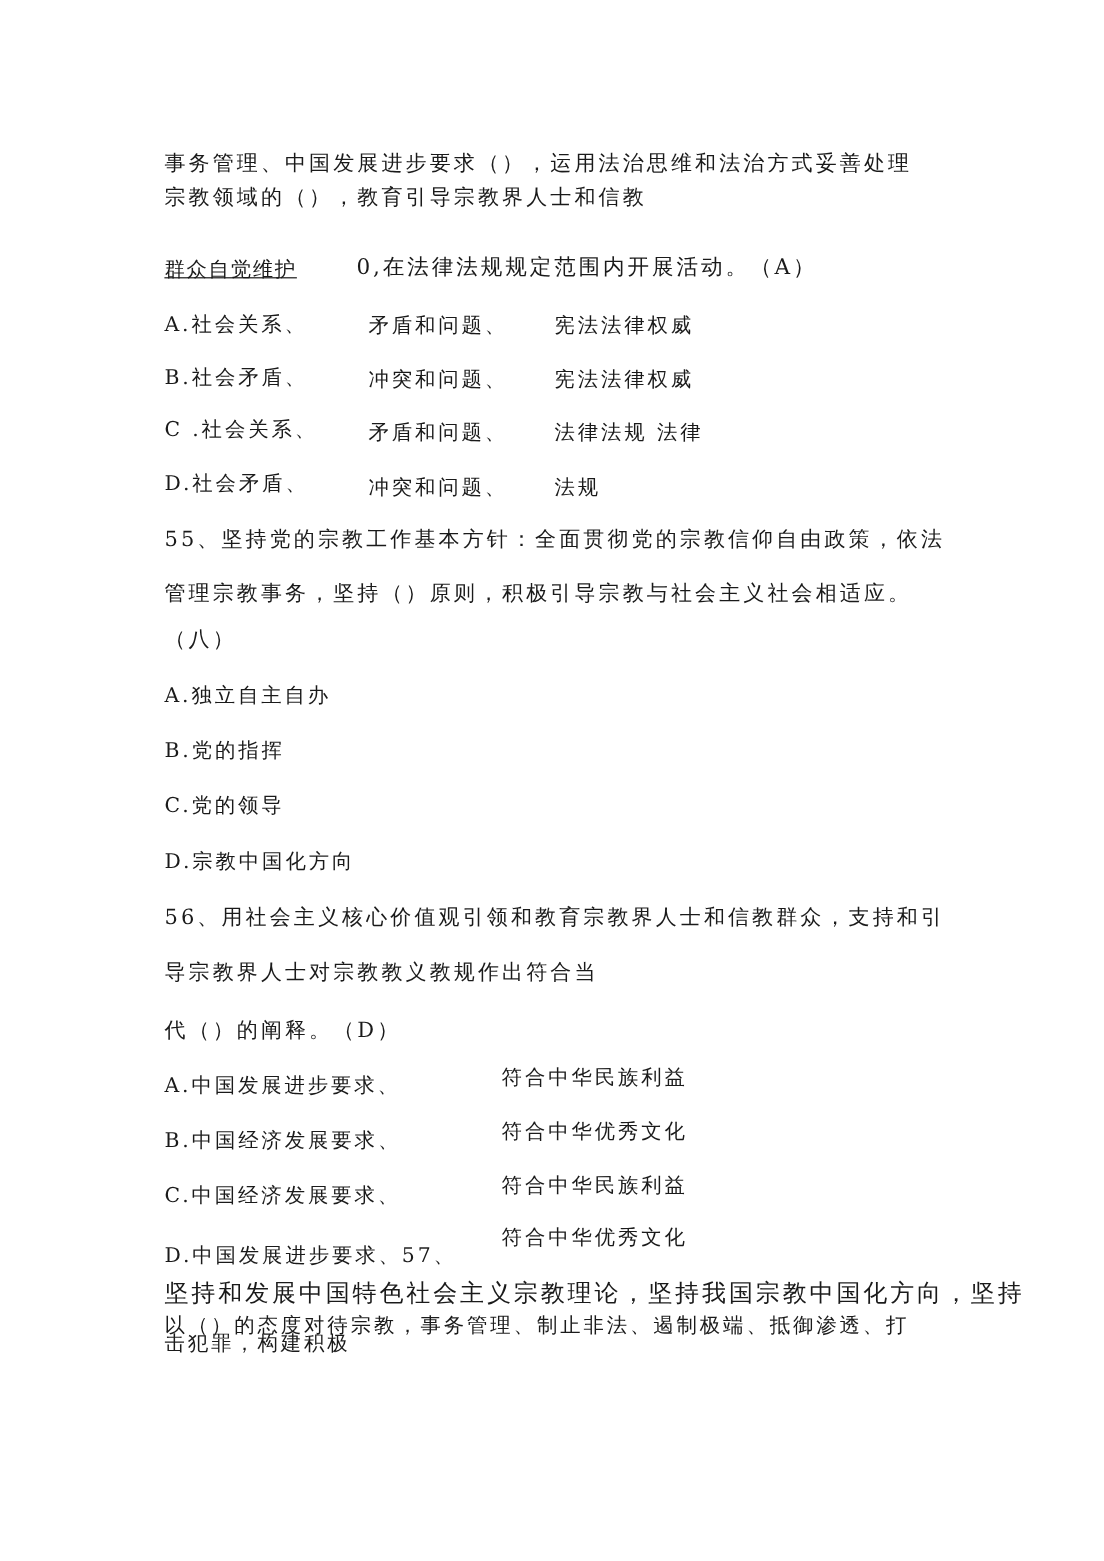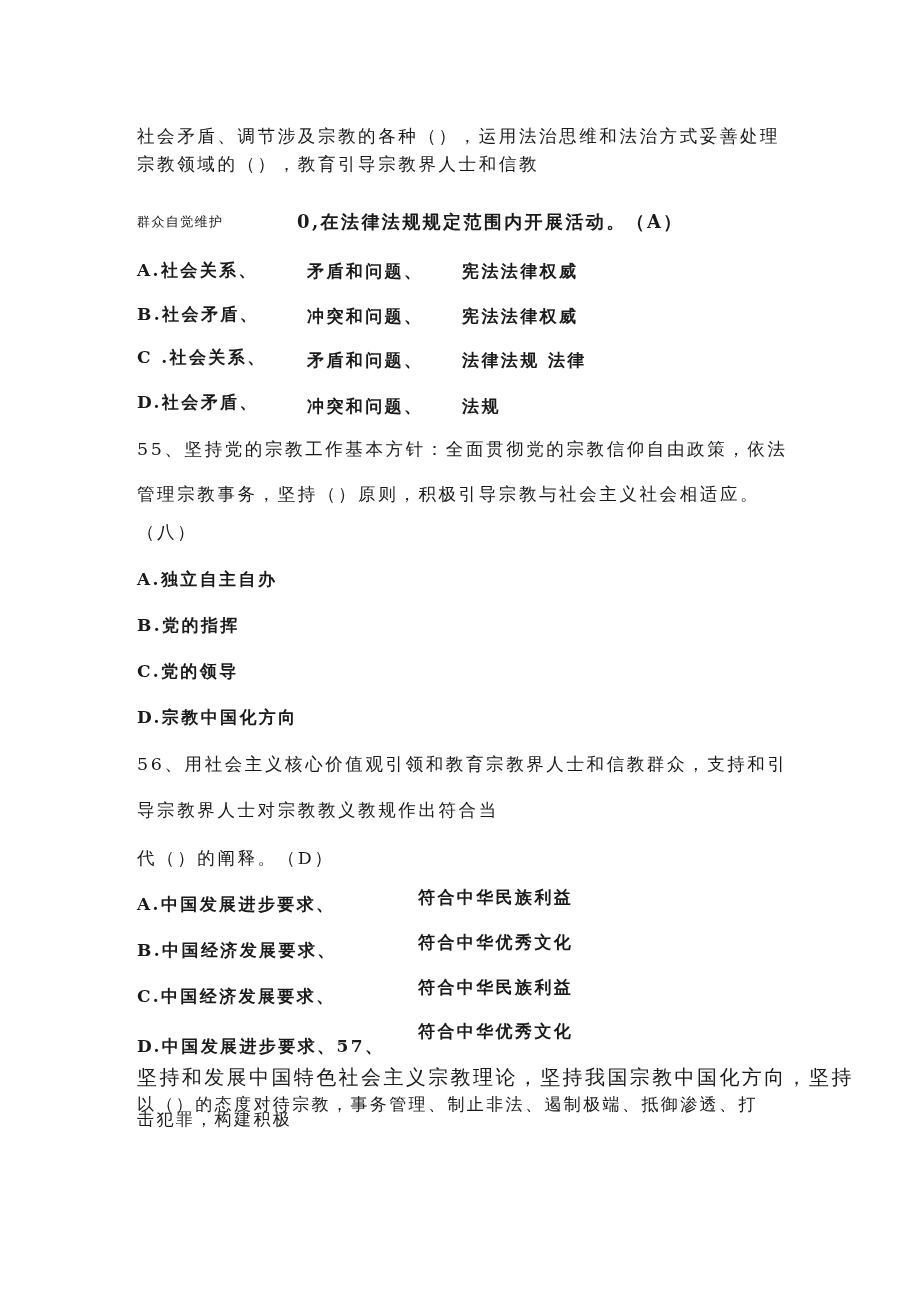--- a/index.html
+++ b/index.html
@@ -5,27 +5,27 @@
     html, body { margin: 0; padding: 0; background: #ffffff; }
     body {
       width: 920px; height: 1301px; position: relative; overflow: hidden;
       font-family: "DejaVu Serif", "Liberation Serif", serif;
       color: #1a1a1a;
     }
     .line {
       position: absolute; left: 137px; white-space: nowrap;
       font-size: 17.5px; letter-spacing: 2.6px;
     }
-    .tight { letter-spacing: 1.4px; font-size: 13px; }
-    .col { position: absolute; white-space: nowrap; font-size: 17px; letter-spacing: 2.4px; font-weight: bold; }
+    .tight { letter-spacing: 1.4px; font-size: 17px; text-decoration: underline; }
+    .col { position: absolute; white-space: nowrap; font-size: 17px; letter-spacing: 2.4px; }
   </style>
 </head>
 <body>
 
-<div class="line" style="top:124px">社会矛盾、调节涉及宗教的各种（），运用法治思维和法治方式妥善处理</div>
+<div class="line" style="top:124px">事务管理、中国发展进步要求（），运用法治思维和法治方式妥善处理</div>
 <div class="line" style="top:152px">宗教领域的（），教育引导宗教界人士和信教</div>
 <div class="line tight" style="top:213px">群众自觉维护</div>
 <div class="col" style="top:210px; left:297px; font-size:18px;">0,在法律法规规定范围内开展活动。（A）</div>
 
 <div class="col" style="top:259px; left:137px">A.社会关系、</div>
 <div class="col" style="top:260px; left:307px">矛盾和问题、</div>
 <div class="col" style="top:260px; left:462px">宪法法律权威</div>
 
 <div class="col" style="top:303px; left:137px">B.社会矛盾、</div>
 <div class="col" style="top:305px; left:307px">冲突和问题、</div>

